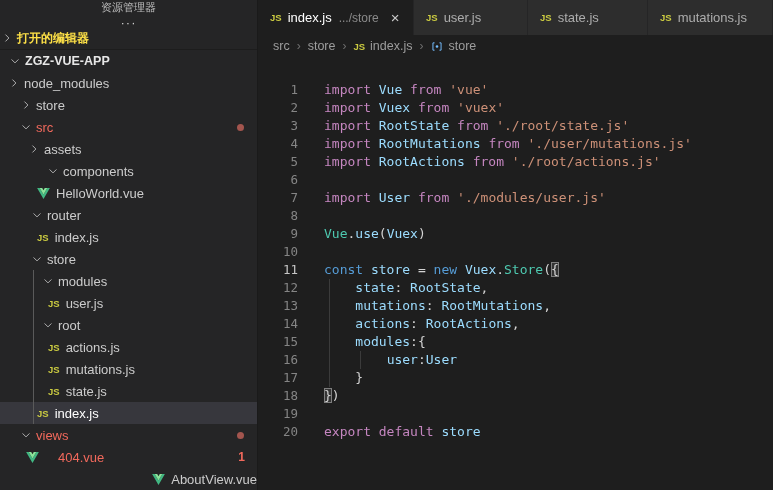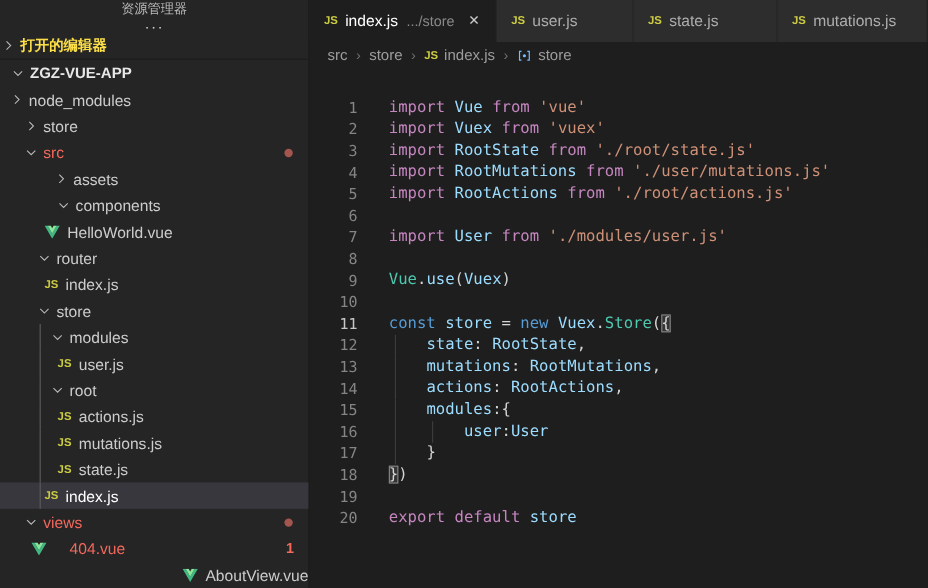--- a/index.html
+++ b/index.html
@@ -113,21 +113,21 @@
       </div>
       <div class="row" style="padding-left: 19px;">
         <span class="chev open">
           <svg width="10" height="10" viewBox="0 0 16 16">
             <path d="M5.5 2.5 L11 8 L5.5 13.5" fill="none" stroke="#b8b8b8" stroke-width="1.5"></path>
           </svg>
         </span>
         <span class="label err">src</span>
         <span class="dot"></span>
       </div>
-      <div class="row" style="padding-left: 44px;">
+      <div class="row" style="padding-left: 27px;">
         <span class="chev">
           <svg width="10" height="10" viewBox="0 0 16 16">
             <path d="M5.5 2.5 L11 8 L5.5 13.5" fill="none" stroke="#b8b8b8" stroke-width="1.5"></path>
           </svg>
         </span>
         <span class="label">assets</span>
       </div>
       <div class="row" style="padding-left: 30px; margin-left: 16px;">
         <span class="chev open">
           <svg width="10" height="10" viewBox="0 0 16 16">

